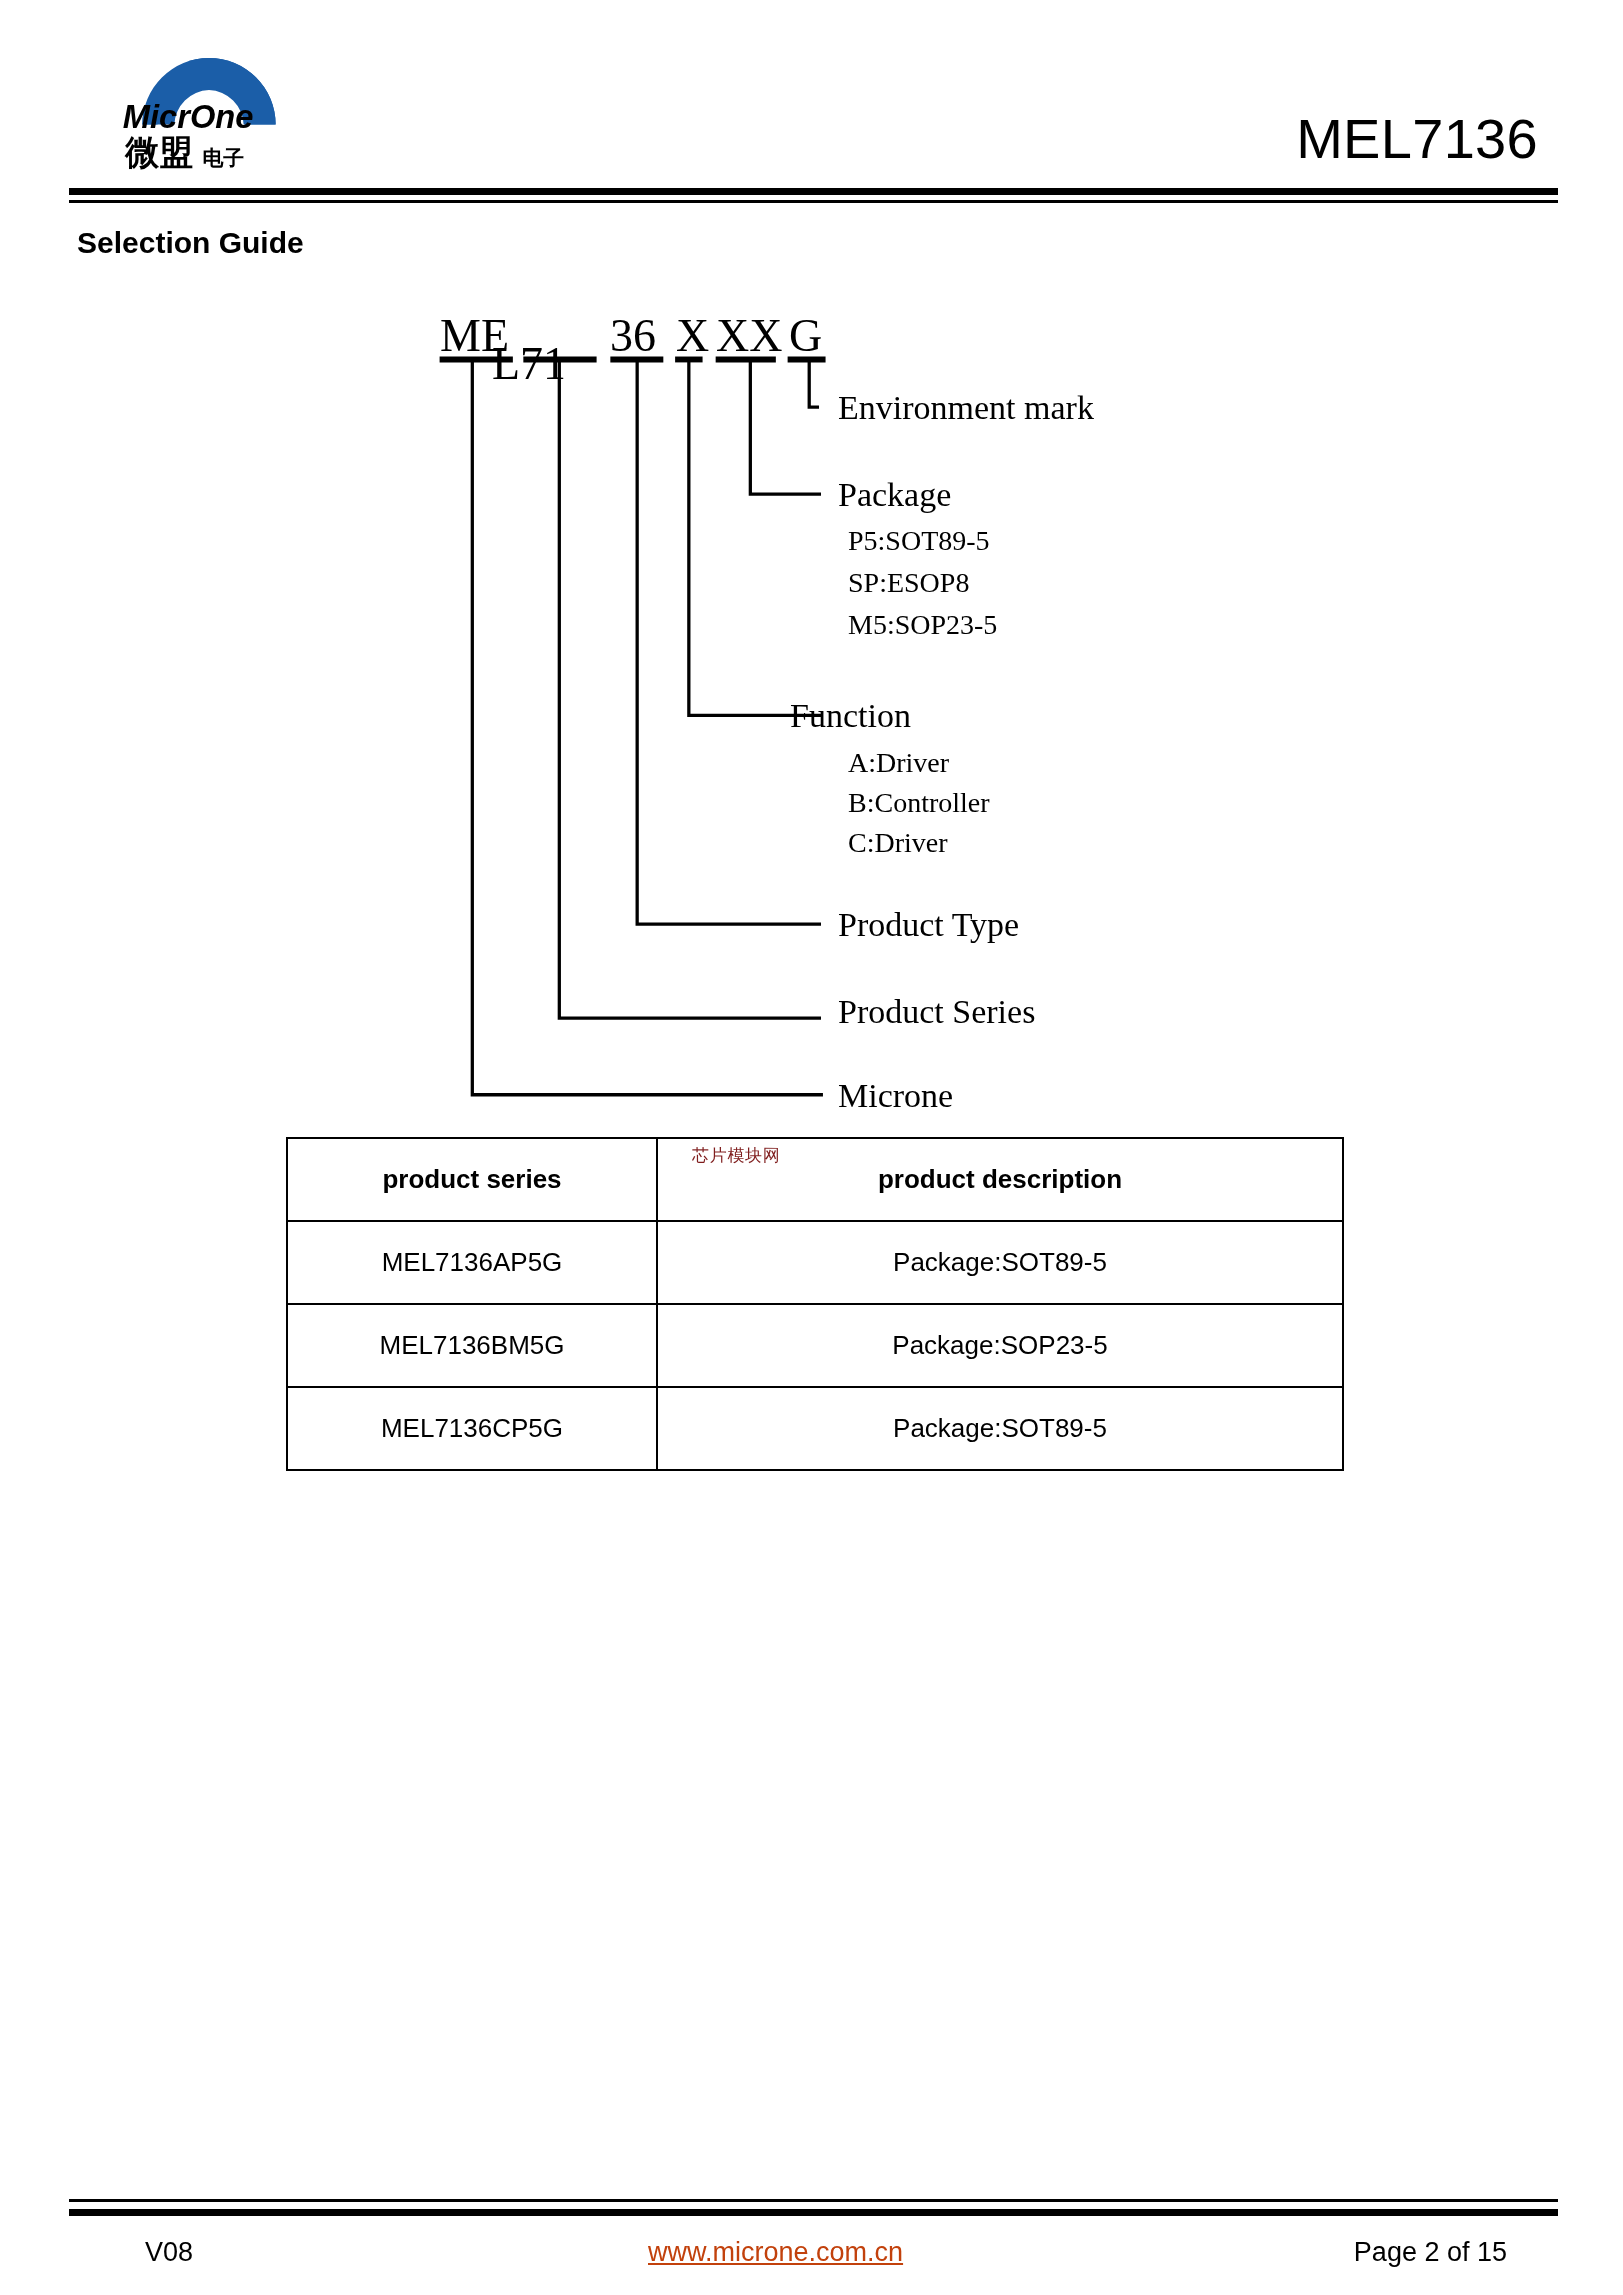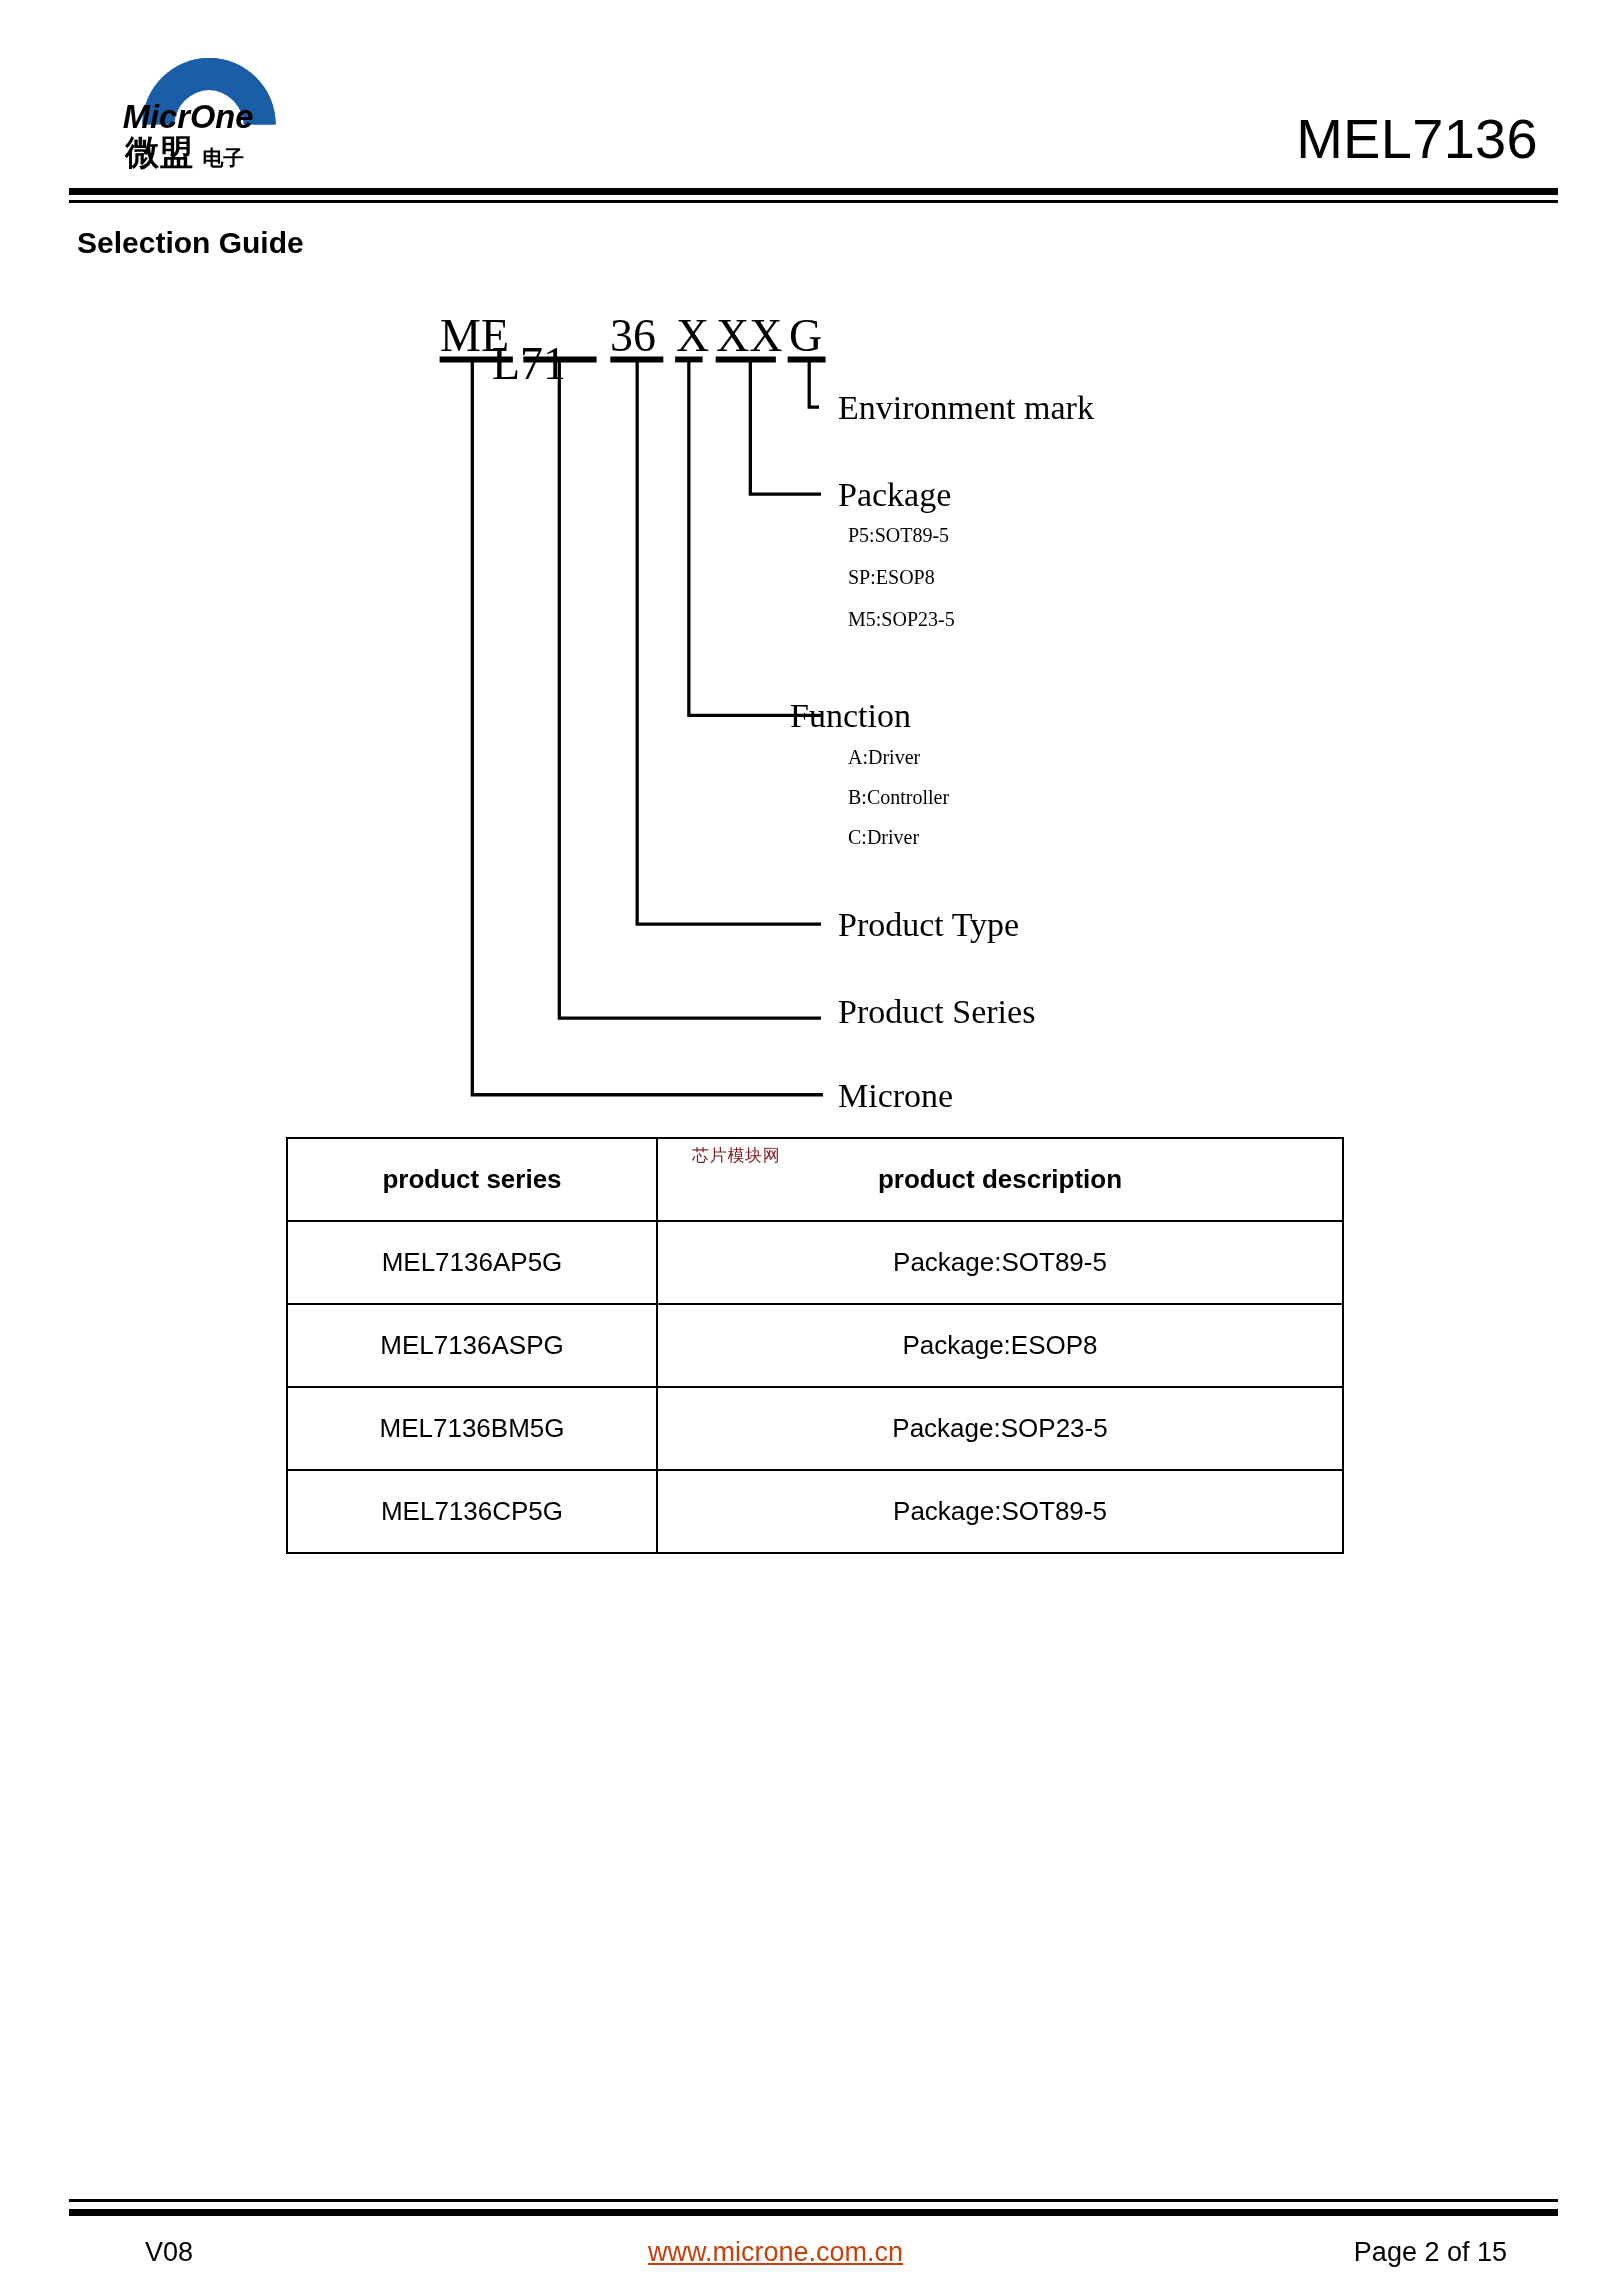--- a/index.html
+++ b/index.html
@@ -87,21 +87,21 @@
   }
 
   .lead-label {
     position: absolute;
     font-size: 34px;
     line-height: 1;
     white-space: nowrap;
   }
   .lead-sub {
     position: absolute;
-    font-size: 20px;
+    font-size: 28px;
     line-height: 1.27;
     white-space: nowrap;
   }
 
   
   #sel-table {
     position: absolute;
     left: 286px;
     top: 1137px;
     width: 1052px;
@@ -277,24 +277,20 @@
         <th class="col-series">product series</th>
         <th class="col-desc">product description</th>
       </tr>
     </thead>
     <tbody>
       <tr>
         <td>MEL7136AP5G</td>
         <td>Package:SOT89-5</td>
       </tr>
       <tr>
-        <td>MEL7136ASPG</td>
-        <td>Package:ESOP8</td>
-      </tr>
-      <tr>
         <td>MEL7136BM5G</td>
         <td>Package:SOP23-5</td>
       </tr>
       <tr>
         <td>MEL7136CP5G</td>
         <td>Package:SOT89-5</td>
       </tr>
     </tbody>
   </table>
 

